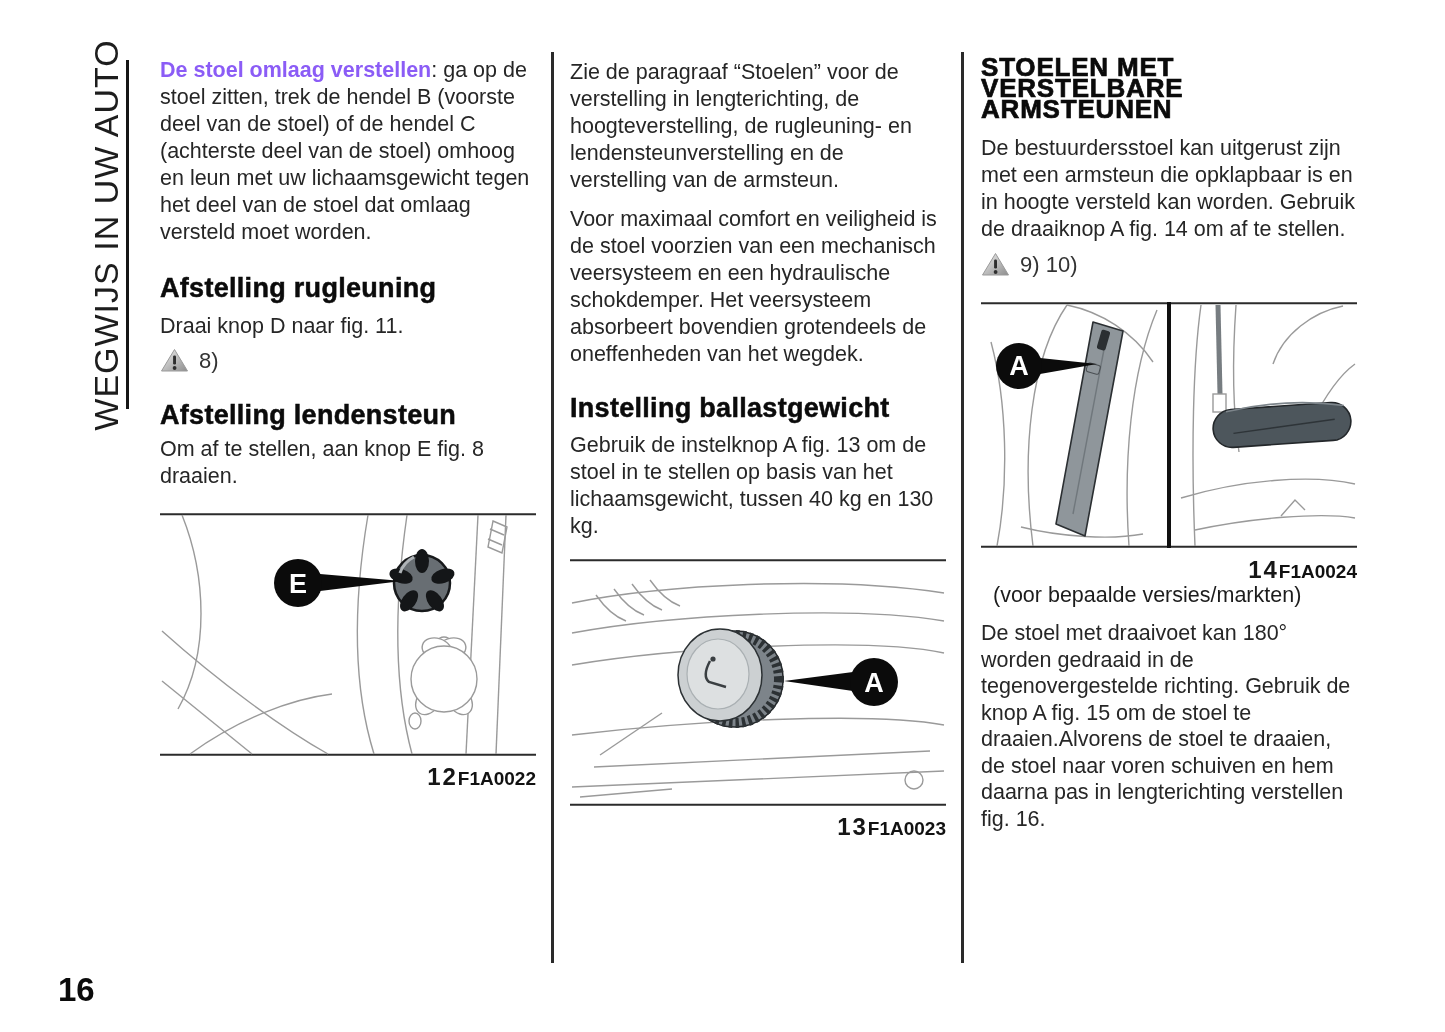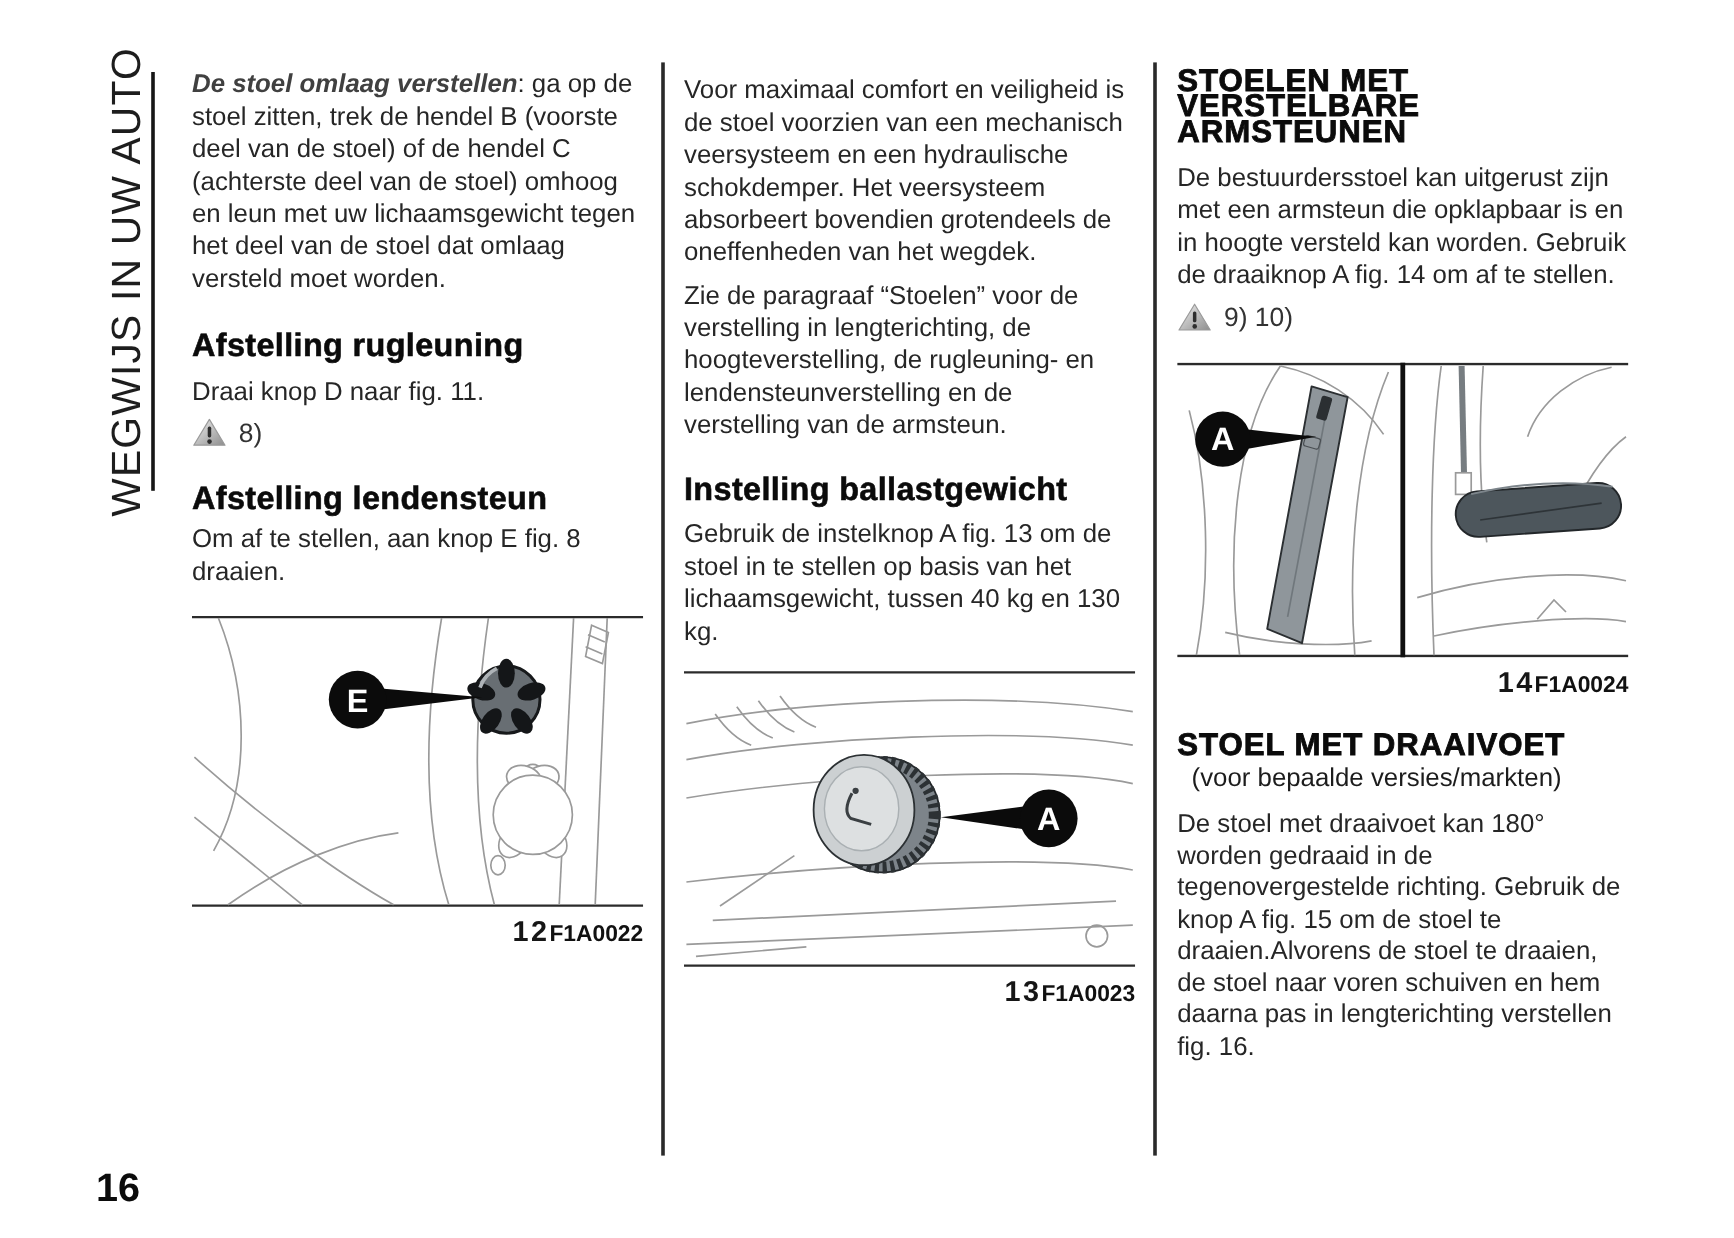--- a/index.html
+++ b/index.html
@@ -16,41 +16,41 @@
   }
   .side-rule{position:absolute;left:126px;top:60px;width:3px;height:349px;background:#161616;}
   
   .vrule{position:absolute;top:52px;width:2.5px;height:911px;background:#2a2a2a;}
   #divider-1{left:551px;}
   #divider-2{left:961px;}
   
   .col{position:absolute;top:50px;width:376px;}
   #col1{left:160px;} #col2{left:570px;} #col3{left:981px;}
   p.body{margin:0;font-size:21.5px;line-height:27px;color:#262626;}
-  .b{font-weight:700;color:#404040;font-style:italic;}
+  .b{font-weight:700;color:#8b5cf6;}
   h3.sub{
     margin:0;font-size:27px;font-weight:700;color:#0b0b0b;line-height:27px;
     letter-spacing:.3px;-webkit-text-stroke:.5px #0b0b0b;
   }
   h2.caps{
     margin:0;font-size:26px;font-weight:700;color:#0b0b0b;line-height:26px;
     letter-spacing:.8px;-webkit-text-stroke:.7px #0b0b0b;
   }
   h2.caps.tight{line-height:21px;}
   p.subhead{margin:12px;font-size:21.5px;line-height:26px;color:#1c1c1c;}
   
   .warnrow{display:flex;align-items:center;gap:10px;height:25px;}
   .warnlabel{font-size:22px;color:#333;}
   
   .figsvg{display:block;width:376px;background:#fff;}
   .figcap{display:flex;justify-content:flex-end;align-items:baseline;height:24px;}
   .fig-num{font-size:24px;font-weight:600;letter-spacing:2px;color:#161616;}
   .fig-code{font-size:19px;font-weight:700;color:#111;}
   
-  .pagenum{position:absolute;left:80px;top:971px;font-size:33px;font-weight:700;color:#0b0b0b;}
+  .pagenum{position:absolute;left:58px;top:971px;font-size:33px;font-weight:700;color:#0b0b0b;}
   svg{font-family:"Liberation Sans",sans-serif;}
   .callout-letter{font-size:27px;font-weight:700;fill:#fff;}
 </style>
 </head>
 <body>
 
 <div class="page">
 
   <div class="side-label">WEGWIJS IN UW AUTO</div>
   <div class="side-rule"></div>
@@ -123,22 +123,22 @@
         </g>
       </svg>
       <div class="figcap" style="margin-top:7px">
         <span class="fig-num">12</span>
         <span class="fig-code">F1A0022</span>
       </div>
     </div>
   </div>
 
   <div class="col" id="col2">
+    <p class="body" style="margin-top:9px">Zie de paragraaf “Stoelen” voor de verstelling in lengterichting, de hoogteverstelling, de rugleuning- en lendensteunverstelling en de verstelling van de armsteun.</p>
     <p class="body" style="margin-top:12px">Voor maximaal comfort en veiligheid is de stoel voorzien van een mechanisch veersysteem en een hydraulische schokdemper. Het veersysteem absorbeert bovendien grotendeels de oneffenheden van het wegdek.</p>
-    <p class="body" style="margin-top:9px">Zie de paragraaf “Stoelen” voor de verstelling in lengterichting, de hoogteverstelling, de rugleuning- en lendensteunverstelling en de verstelling van de armsteun.</p>
 
     <h3 class="sub" style="margin-top:27px">Instelling ballastgewicht</h3>
     <p class="body" style="margin-top:10px">Gebruik de instelknop A fig. 13 om de stoel in te stellen op basis van het lichaamsgewicht, tussen 40 kg en 130 kg.</p>
 
     <div style="margin-top:19px">
       <svg class="figsvg" viewBox="0 0 376 247" height="247">
         <line x1="0" y1="1.3" x2="376" y2="1.3" stroke="#2b2b2b" stroke-width="2"></line>
         <line x1="0" y1="245.7" x2="376" y2="245.7" stroke="#2b2b2b" stroke-width="2"></line>
         <g stroke="#9a9a9a" stroke-width="1.4" fill="none">
           <path d="M 2,44 C 90,26 260,16 374,34"></path>
@@ -235,19 +235,18 @@
           <path d="M 246,106 q 62,-10 118,2" stroke="#7d858b" stroke-width="1.6" fill="none" transform="rotate(-4 300 123)"></path>
           <path d="M 252,128 l 102,-7" stroke="#2e3438" stroke-width="1.4" fill="none" transform="rotate(-4 300 123)"></path>
         </g>
       </svg>
       <div class="figcap" style="margin-top:8px">
         <span class="fig-num">14</span>
         <span class="fig-code">F1A0024</span>
       </div>
     </div>
 
-    <h2 class="caps" style="margin-top:27px">STOEL MET DRAAIVOET</h2>
     <p class="subhead" style="margin-top:2px">(voor bepaalde versies/markten)</p>
     <p class="body" style="margin-top:8px;line-height:26.5px">De stoel met draaivoet kan 180° worden gedraaid in de tegenovergestelde richting. Gebruik de knop A fig. 15 om de stoel te draaien.Alvorens de stoel te draaien, de stoel naar voren schuiven en hem daarna pas in lengterichting verstellen fig. 16.</p>
   </div>
 
   <div class="pagenum">16</div>
 </div>
 
 </body></html>

